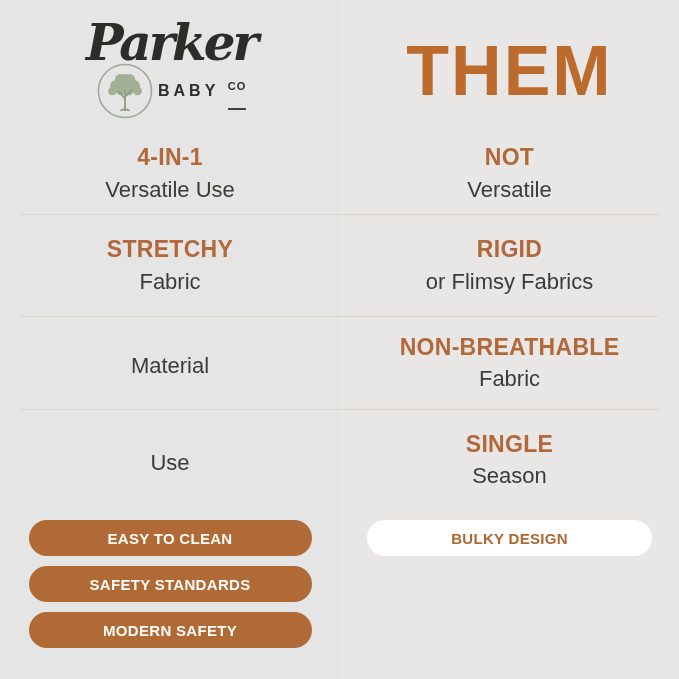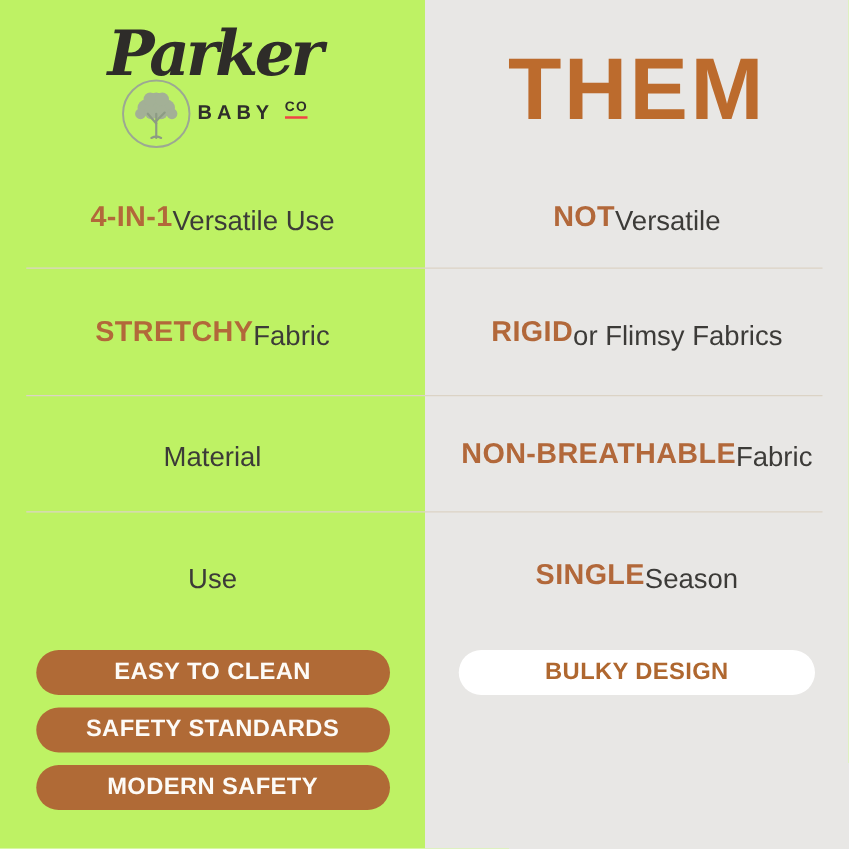--- a/index.html
+++ b/index.html
@@ -1,19 +1,19 @@
 <!DOCTYPE html>
 <html><head>
 <meta charset="utf-8">
 <style>
   html,body{margin:0;padding:0;background:#ffffff;}
   .canvas{
     position:relative;
     width:679px;height:679px;
-    background:#bef264;
+    background:#e5e5e5;
     font-family:"Liberation Sans",sans-serif;
     overflow:hidden;
     margin:0 auto;
   }
   .right-bg{
     position:absolute;left:340px;top:0;width:339px;height:679px;
     background:#E8E7E5;
   }
   .content{position:relative;display:flex;flex-direction:column;height:100%;}
 
@@ -26,45 +26,45 @@
     font-size:50px;color:#2E2C29;letter-spacing:-3px;text-align:center;
     line-height:1;
   }
   .tree-badge{position:absolute;left:96px;top:62px;}
   .baby-line{
     position:absolute;left:158px;top:80px;
     font-size:16px;font-weight:bold;color:#2F2E2B;letter-spacing:4px;
   }
   .baby-co{
     font-size:11px;letter-spacing:1px;vertical-align:6px;
-    border-bottom:2px solid #ef4444;padding-bottom:1px;text-transform:uppercase;
+    border-bottom:2px solid #404040;padding-bottom:16px;text-transform:uppercase;
   }
   .them-cell{display:flex;align-items:center;justify-content:center;padding-top:8px;}
   .them-title{
     font-size:70px;font-weight:bold;color:#BC6B2D;letter-spacing:2px;line-height:1;
   }
 
   
   .compare-row{display:grid;grid-template-columns:340px 339px;}
   .row-1{height:81px;}
   .row-2{height:101px;}
   .row-3{height:92px;}
   .row-4{height:100px;}
-  .cell{display:flex;flex-direction:row;align-items:center;justify-content:center;text-align:center;}
+  .cell{display:flex;flex-direction:column;align-items:center;justify-content:center;text-align:center;}
   .row-title{font-size:23px;font-weight:bold;color:#B2683A;letter-spacing:0.3px;line-height:1.1;}
   .row-sub{font-size:22px;color:#3C3B38;margin-top:7px;line-height:1.1;}
   .divider{height:1px;background:#DBD3C5;margin:0 21px;flex:none;}
 
   
   .pills-row{flex:1;display:grid;grid-template-columns:340px 339px;padding-top:10px;}
   .pill-col{display:flex;flex-direction:column;align-items:center;gap:10px;}
   .pill{
     height:36px;border-radius:18px;
     display:flex;align-items:center;justify-content:center;
-    font-weight:bold;font-size:19px;letter-spacing:0.3px;
+    font-weight:bold;font-size:15px;letter-spacing:0.3px;
   }
   .pill-us{width:283px;background:#B06A36;color:#FDFBF7;}
   .pill-them{width:285px;background:#FFFFFF;color:#AF672F;}
 </style>
 </head>
 <body>
 
 <div class="canvas">
   <div class="right-bg"></div>
 

